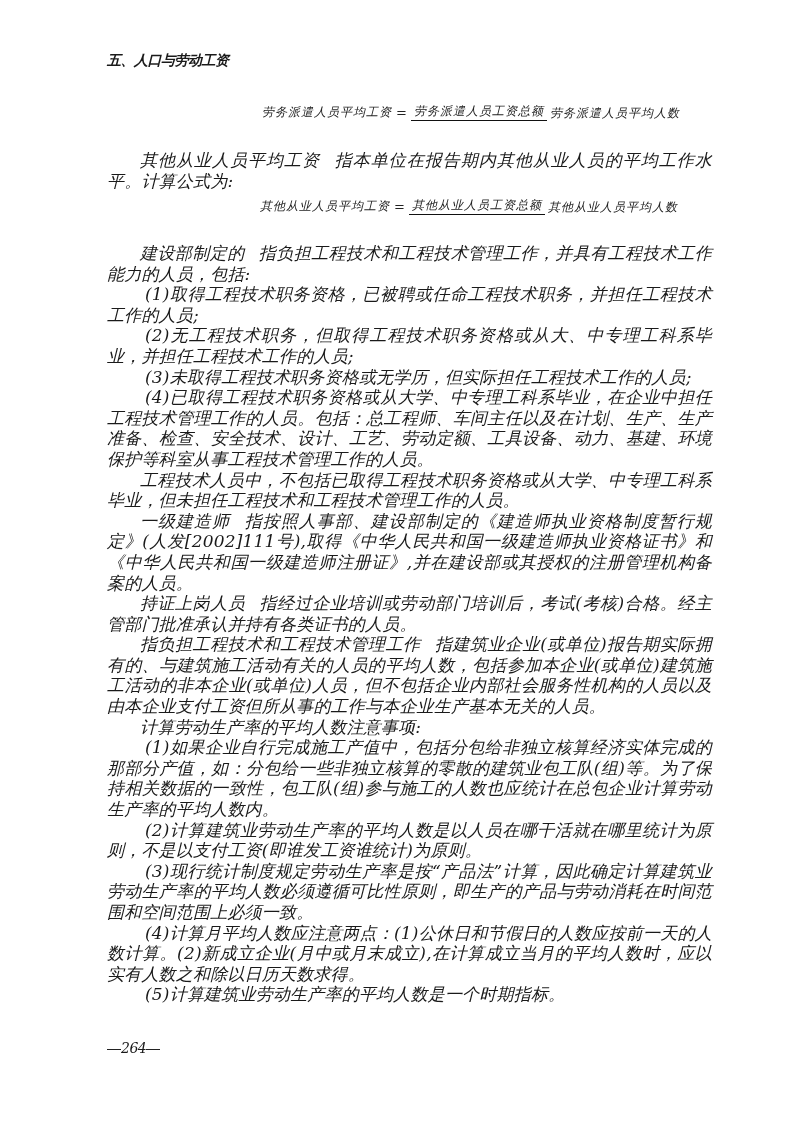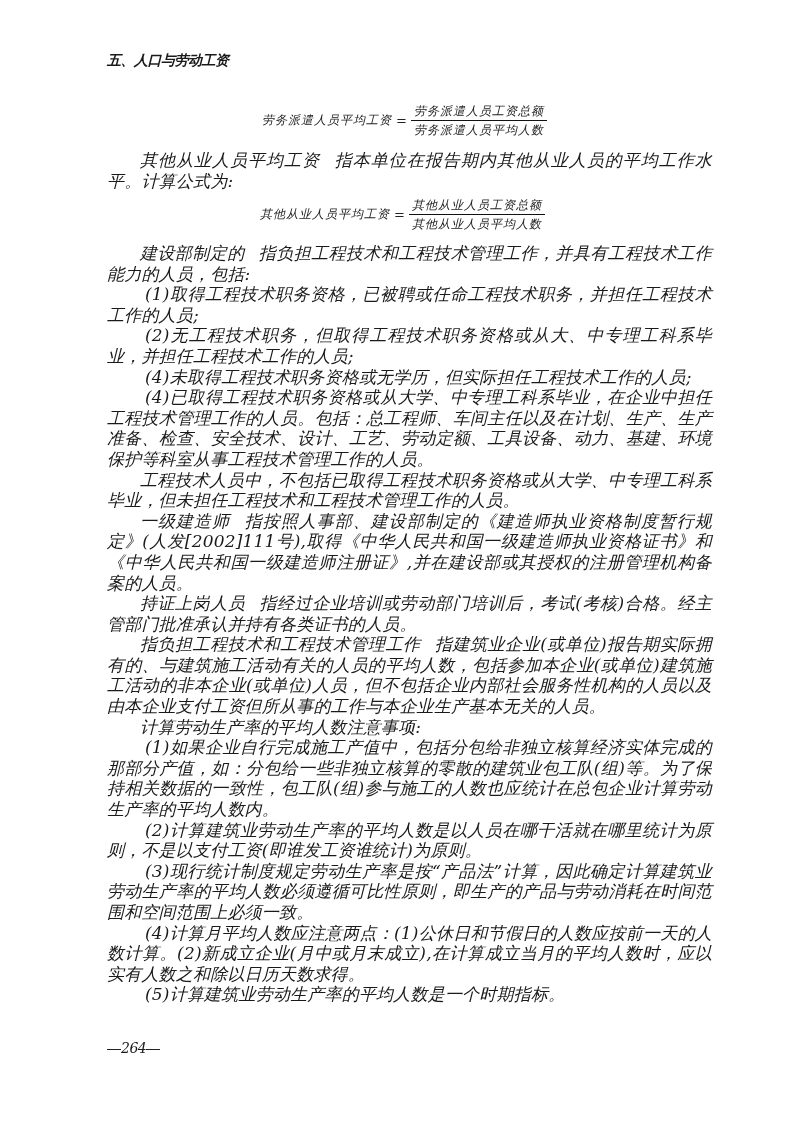--- a/index.html
+++ b/index.html
@@ -4,21 +4,21 @@
 <style>
   html, body { margin: 0; padding: 0; background: #ffffff; }
   body { width: 793px; height: 1122px; position: relative; overflow: hidden;
          font-family: "DejaVu Serif", "Liberation Serif", serif; color: #1a1a1a; }
   .page { position: absolute; left: 12px; top: 0; width: 793px; height: 1122px; font-style: italic; }
   .section-title { position: absolute; left: 95px; top: 52px; font-family: "DejaVu Sans", "Liberation Sans", sans-serif;
                    font-size: 14px; font-weight: bold; letter-spacing: -0.5px; }
   .formula { position: absolute; display: flex; align-items: center; font-size: 12px; color: #222; }
   .formula .lhs { letter-spacing: 1px; }
   .formula .eq { margin: 0 4px; font-size: 13px; }
-  .frac { display: inline-flex; flex-direction: column; align-items: center; }
+  .frac { display: inline-flex; flex-direction: row; align-items: center; }
   .frac .num { padding: 0 3px 1px; border-bottom: 1.5px solid #111; letter-spacing: 1px; line-height: 16px; }
   .frac .den { padding: 1px 3px 0; letter-spacing: 1px; line-height: 16px; }
   .f1 { left: 250px; top: 103px; text-align: right; }
   .f2 { left: 248px; top: 197px; }
   .body-text { position: absolute; left: 95px; width: 605px; font-size: 17px; line-height: 20.6px; letter-spacing: 0.2px; text-align: justify; }
   .p { margin: 0; }
   .ind1 { text-indent: 33px; }
   .ind2 { text-indent: 38px; }
   .b1 { top: 150px; }
   .b2 { top: 243px; }
@@ -51,21 +51,21 @@
     <span class="frac">
       <span class="num">其他从业人员工资总额</span>
       <span class="den">其他从业人员平均人数</span>
     </span>
   </div>
 
   <div class="body-text b2" id="para-container">
       <p class="p ind1"><span>建设部制定的</span><span class="term-gap"></span><span>指负担工程技术和工程技术管理工作，并具有工程技术工作能力的人员，包括:</span></p>
       <p class="p ind2"><span>(1)取得工程技术职务资格，已被聘或任命工程技术职务，并担任工程技术工作的人员;</span></p>
       <p class="p ind2"><span>(2)无工程技术职务，但取得工程技术职务资格或从大、中专理工科系毕业，并担任工程技术工作的人员;</span></p>
-      <p class="p ind2"><span>(4)未取得工程技术职务资格或无学历，但实际担任工程技术工作的人员;</span></p>
+      <p class="p ind2"><span>(3)未取得工程技术职务资格或无学历，但实际担任工程技术工作的人员;</span></p>
       <p class="p ind2"><span>(4)已取得工程技术职务资格或从大学、中专理工科系毕业，在企业中担任工程技术管理工作的人员。包括：总工程师、车间主任以及在计划、生产、生产准备、检查、安全技术、设计、工艺、劳动定额、工具设备、动力、基建、环境保护等科室从事工程技术管理工作的人员。</span></p>
       <p class="p ind1"><span>工程技术人员中，不包括已取得工程技术职务资格或从大学、中专理工科系毕业，但未担任工程技术和工程技术管理工作的人员。</span></p>
       <p class="p ind1"><span>一级建造师</span><span class="term-gap"></span><span>指按照人事部、建设部制定的《建造师执业资格制度暂行规定》(人发[2002]111号),取得《中华人民共和国一级建造师执业资格证书》和《中华人民共和国一级建造师注册证》,并在建设部或其授权的注册管理机构备案的人员。</span></p>
       <p class="p ind1"><span>持证上岗人员</span><span class="term-gap"></span><span>指经过企业培训或劳动部门培训后，考试(考核)合格。经主管部门批准承认并持有各类证书的人员。</span></p>
       <p class="p ind1"><span>指负担工程技术和工程技术管理工作</span><span class="term-gap"></span><span>指建筑业企业(或单位)报告期实际拥有的、与建筑施工活动有关的人员的平均人数，包括参加本企业(或单位)建筑施工活动的非本企业(或单位)人员，但不包括企业内部社会服务性机构的人员以及由本企业支付工资但所从事的工作与本企业生产基本无关的人员。</span></p>
       <p class="p ind1"><span>计算劳动生产率的平均人数注意事项:</span></p>
       <p class="p ind2"><span>(1)如果企业自行完成施工产值中，包括分包给非独立核算经济实体完成的那部分产值，如：分包给一些非独立核算的零散的建筑业包工队(组)等。为了保持相关数据的一致性，包工队(组)参与施工的人数也应统计在总包企业计算劳动生产率的平均人数内。</span></p>
       <p class="p ind2"><span>(2)计算建筑业劳动生产率的平均人数是以人员在哪干活就在哪里统计为原则，不是以支付工资(即谁发工资谁统计)为原则。</span></p>
       <p class="p ind2"><span>(3)现行统计制度规定劳动生产率是按“产品法”计算，因此确定计算建筑业劳动生产率的平均人数必须遵循可比性原则，即生产的产品与劳动消耗在时间范围和空间范围上必须一致。</span></p>
       <p class="p ind2"><span>(4)计算月平均人数应注意两点：(1)公休日和节假日的人数应按前一天的人数计算。(2)新成立企业(月中或月末成立),在计算成立当月的平均人数时，应以实有人数之和除以日历天数求得。</span></p>

